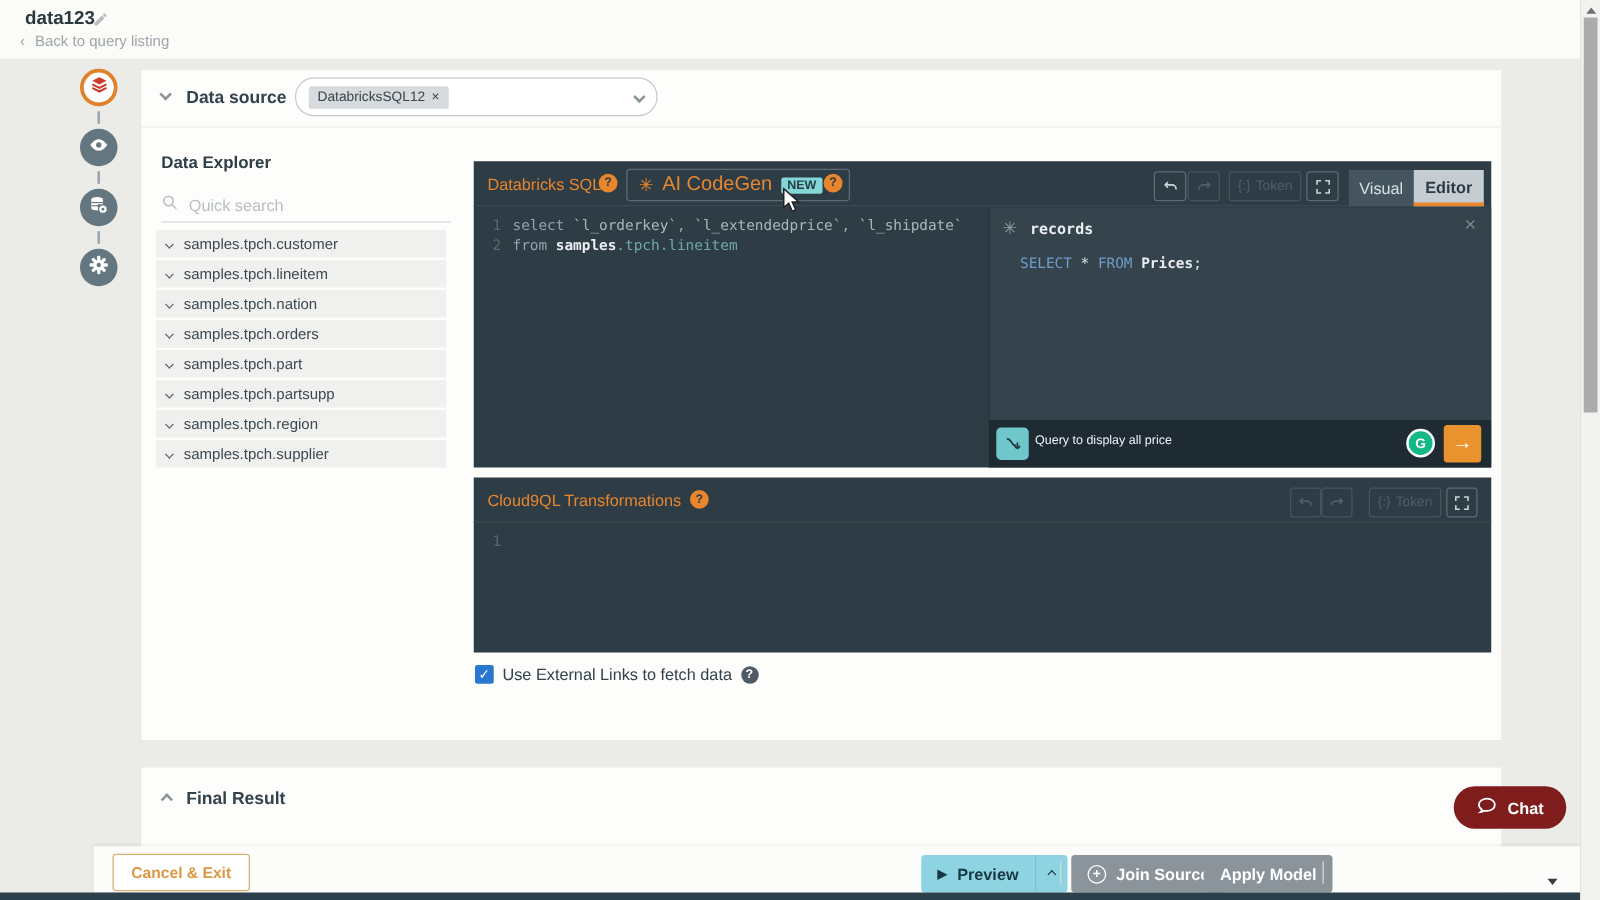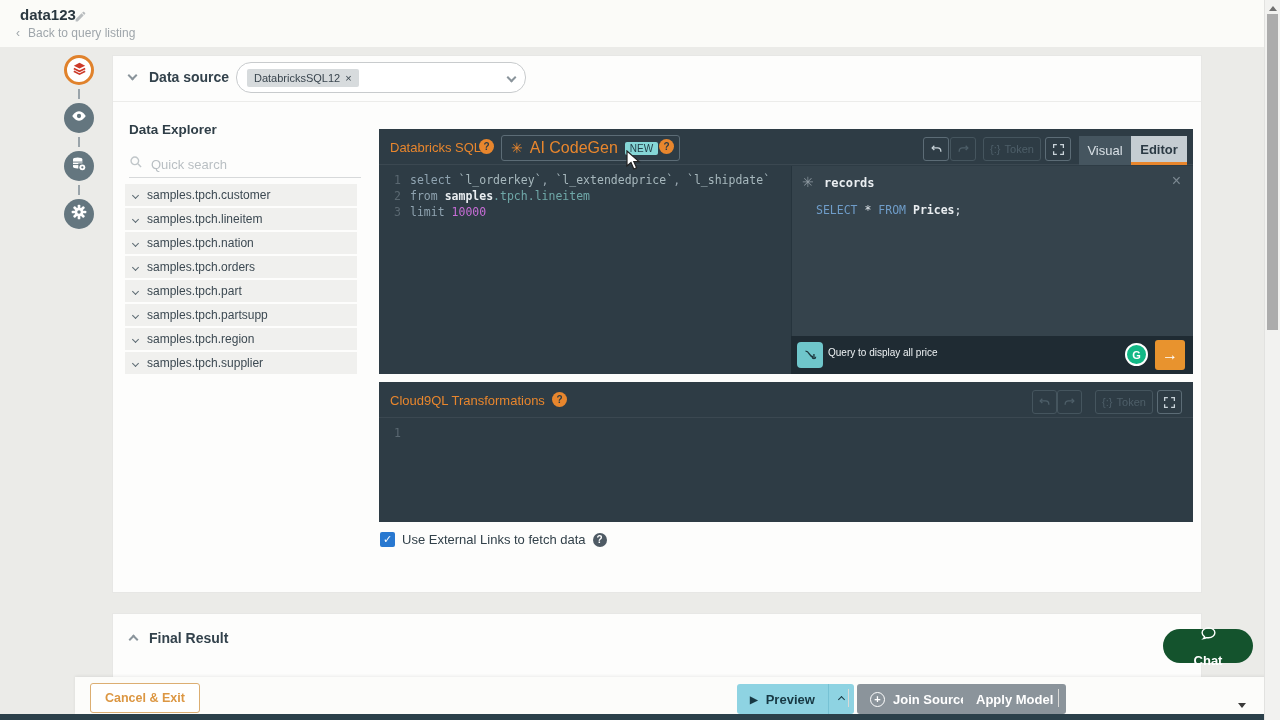--- a/index.html
+++ b/index.html
@@ -55,21 +55,21 @@
   .sql-panel { left:266px; top:73px; width:814px; height:245px; }
   .cloud-panel { left:266px; top:326px; width:814px; height:140px;padding-left:48px; }
   .dk-header { position:absolute; left:0; top:0; right:0; height:36px; border-bottom:1px solid #3b4851; }
   .dk-title { position:absolute; left:11px; top:11px; font-size:13px; color:#e8862d; }
   .help { width:15px; height:15px; border-radius:50%; background:#e8862d; color:#2e3c45; font-size:10px; font-weight:bold; display:inline-flex; align-items:center; justify-content:center; cursor:pointer; }
   .help.dark { background:#4e5a64; color:#fff; }
 
   .ai-btn { left:122px; top:6px; height:26px; border:1px solid #5c6c76; border-radius:3px; display:flex; align-items:center; gap:7px; padding:0 9px; cursor:pointer; }
   .ai-star { color:#e8862d; font-size:14px; }
   .ai-label { color:#e8862d; font-size:16px; }
-  .badge-new { background:#85d6d6; color:#23404a; font-size:10px; font-weight:normal; padding:1px 5px; border-radius:2px; }
+  .badge-new { background:#85d6d6; color:#23404a; font-size:10px; font-weight:bold; padding:1px 5px; border-radius:2px; }
   .ai-btn .chev { border-color:#cfd8dd; }
 
   .dk-btn { position:absolute; top:8px; height:24px; border:1px solid #5c6c76; border-radius:3px; display:flex; align-items:center; justify-content:center; color:#c9d3d9; cursor:pointer; font-size:11px; gap:4px; }
   .dk-btn.dim { border-color:#45555e; color:#4e5f69; }
   .dk-btn svg { display:block; }
 
   .tab { position:absolute; top:7px; height:29px; display:flex; align-items:center; justify-content:center; font-size:13px; cursor:pointer; }
   .tab-visual { left:700px; width:52px; background:#45555f; color:#d8e0e5; }
   .tab-editor { left:752px; width:56px; background:#c5cdd2; color:#2b3a44; border-bottom:3px solid #e8862d; font-weight:bold; }
 
@@ -111,21 +111,21 @@
   .btn-preview-chev { background:#8ed3e2; width:26px; border-left:1px solid #76c2d4; border-radius:0 3px 3px 0; display:flex; align-items:center; justify-content:center; }
   .btn-preview-chev .chev { border-color:#173843; }
   .btn-gray { background:#8b949b; color:#fff; padding:0 13px; gap:8px; }
   .plus-circle { width:15px; height:15px; border:1.6px solid #fff; border-radius:50%; font-size:11px; font-weight:bold; display:flex; align-items:center; justify-content:center; }
   .btn-save-main { background:#e8932e; color:#fff; padding:0 14px; border-radius:3px 0 0 3px; display:flex; align-items:center; }
   .btn-save-chev { background:#e8932e; width:25px; border-left:1px solid #f2b264; border-radius:0 3px 3px 0; display:flex; align-items:center; justify-content:center; }
   .btn-save-chev .chev { border-color:#fff; }
   .vsep { position:absolute; top:12px; width:1px; height:18px; background:#d9d9d7; }
   .corner-tri { position:absolute; left:1163px; top:26px; width:0; height:0; border-left:4px solid transparent; border-right:4px solid transparent; border-top:5px solid #3a3a3a; }
 
-  .chat-pill { left:1163px; top:629px; width:90px; height:34px; background:#14532d; border-radius:17px; display:flex; align-items:center; justify-content:center; gap:8px; color:#fff; font-size:13px; font-weight:bold; cursor:pointer;flex-direction:column; }
+  .chat-pill { left:1163px; top:629px; width:90px; height:34px; background:#7f1d1d; border-radius:17px; display:flex; align-items:center; justify-content:center; gap:8px; color:#fff; font-size:13px; font-weight:bold; cursor:pointer; }
 
   .bottom-strip { left:0; top:714px; width:1280px; height:6px; background:#2b404a; }
   .cursor { left:626px; top:150px; pointer-events:none; }
 </style>
 </head>
 <body>
 
 <div id="app">
 
   <div class="abs top-header">
@@ -290,21 +290,20 @@
             <span>Visual</span>
           </div>
         <div class="tab tab-editor">
             <span>Editor</span>
           </div>
       </div>
 
       <div class="code-area">
           <div class="cl"><span class="ln">1</span><span class="tk-kw">select </span><span class="tk-id">`l_orderkey`</span><span class="tk-pl">, </span><span class="tk-id">`l_extendedprice`</span><span class="tk-pl">, </span><span class="tk-id">`l_shipdate`</span></div>
           <div class="cl"><span class="ln">2</span><span class="tk-kw">from </span><span class="tk-b">samples</span><span class="tk-t">.tpch.lineitem</span></div>
-          <div class="cl"><span class="ln">3</span><span class="tk-kw">limit </span><span class="tk-n">10000</span></div>
         </div>
 
       <div class="records-panel">
         <span class="rec-star">✳</span>
         <span class="rec-title">records</span>
         <span class="rec-close">×</span>
         <div class="rec-code">
             <div class="cl"><span class="ln"></span><span class="tk-k2">SELECT </span><span class="tk-st">* </span><span class="tk-k2">FROM </span><span class="tk-b">Prices</span><span class="tk-st">;</span></div>
           </div>
       </div>

